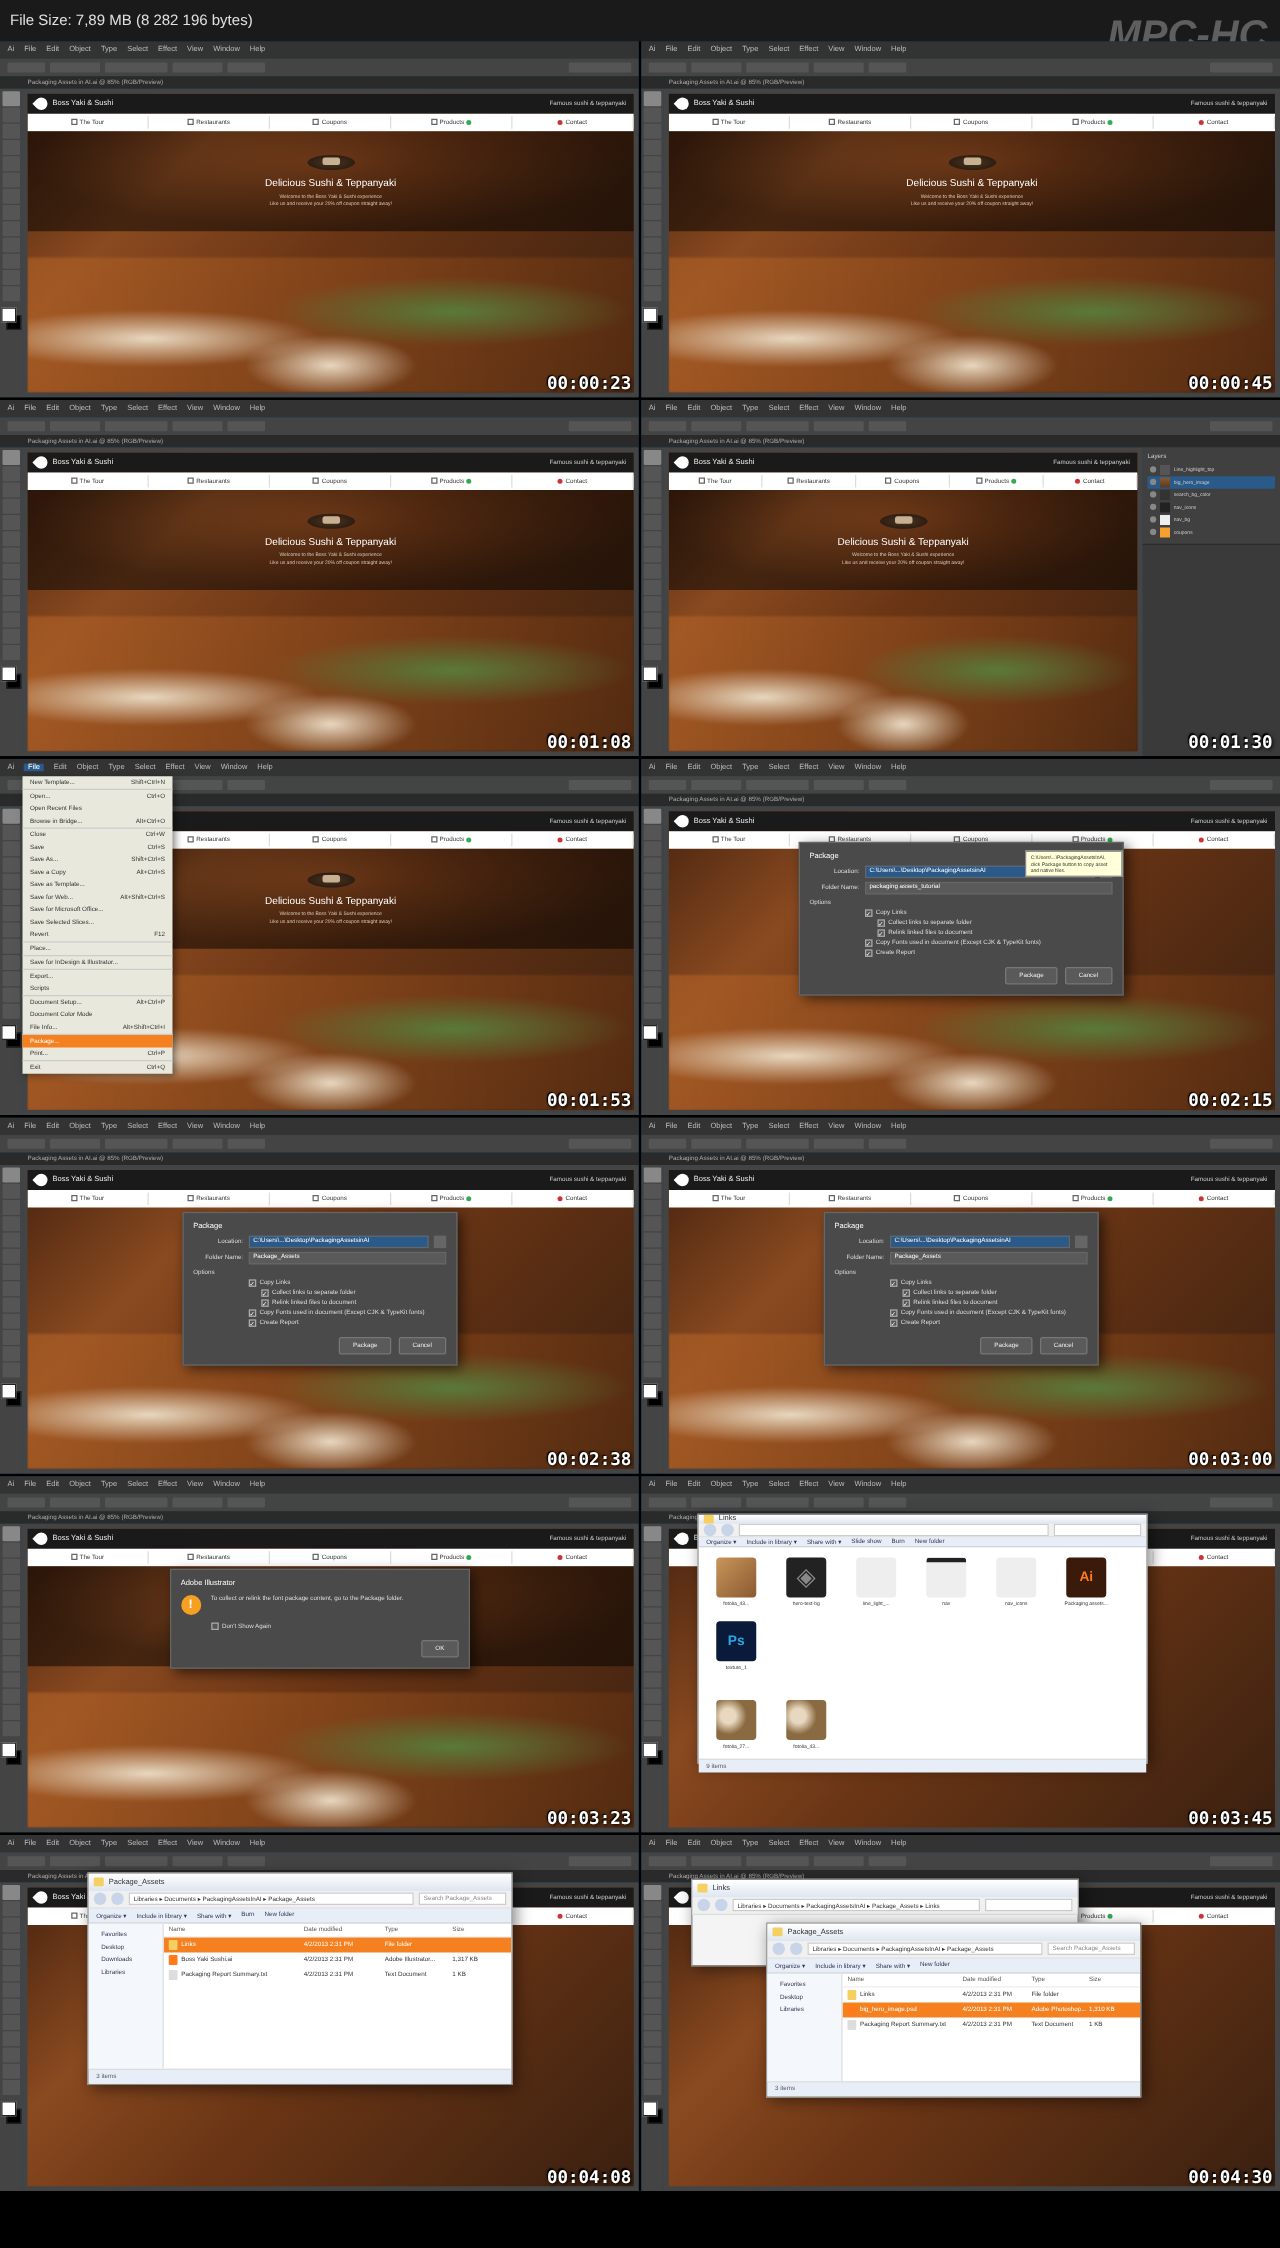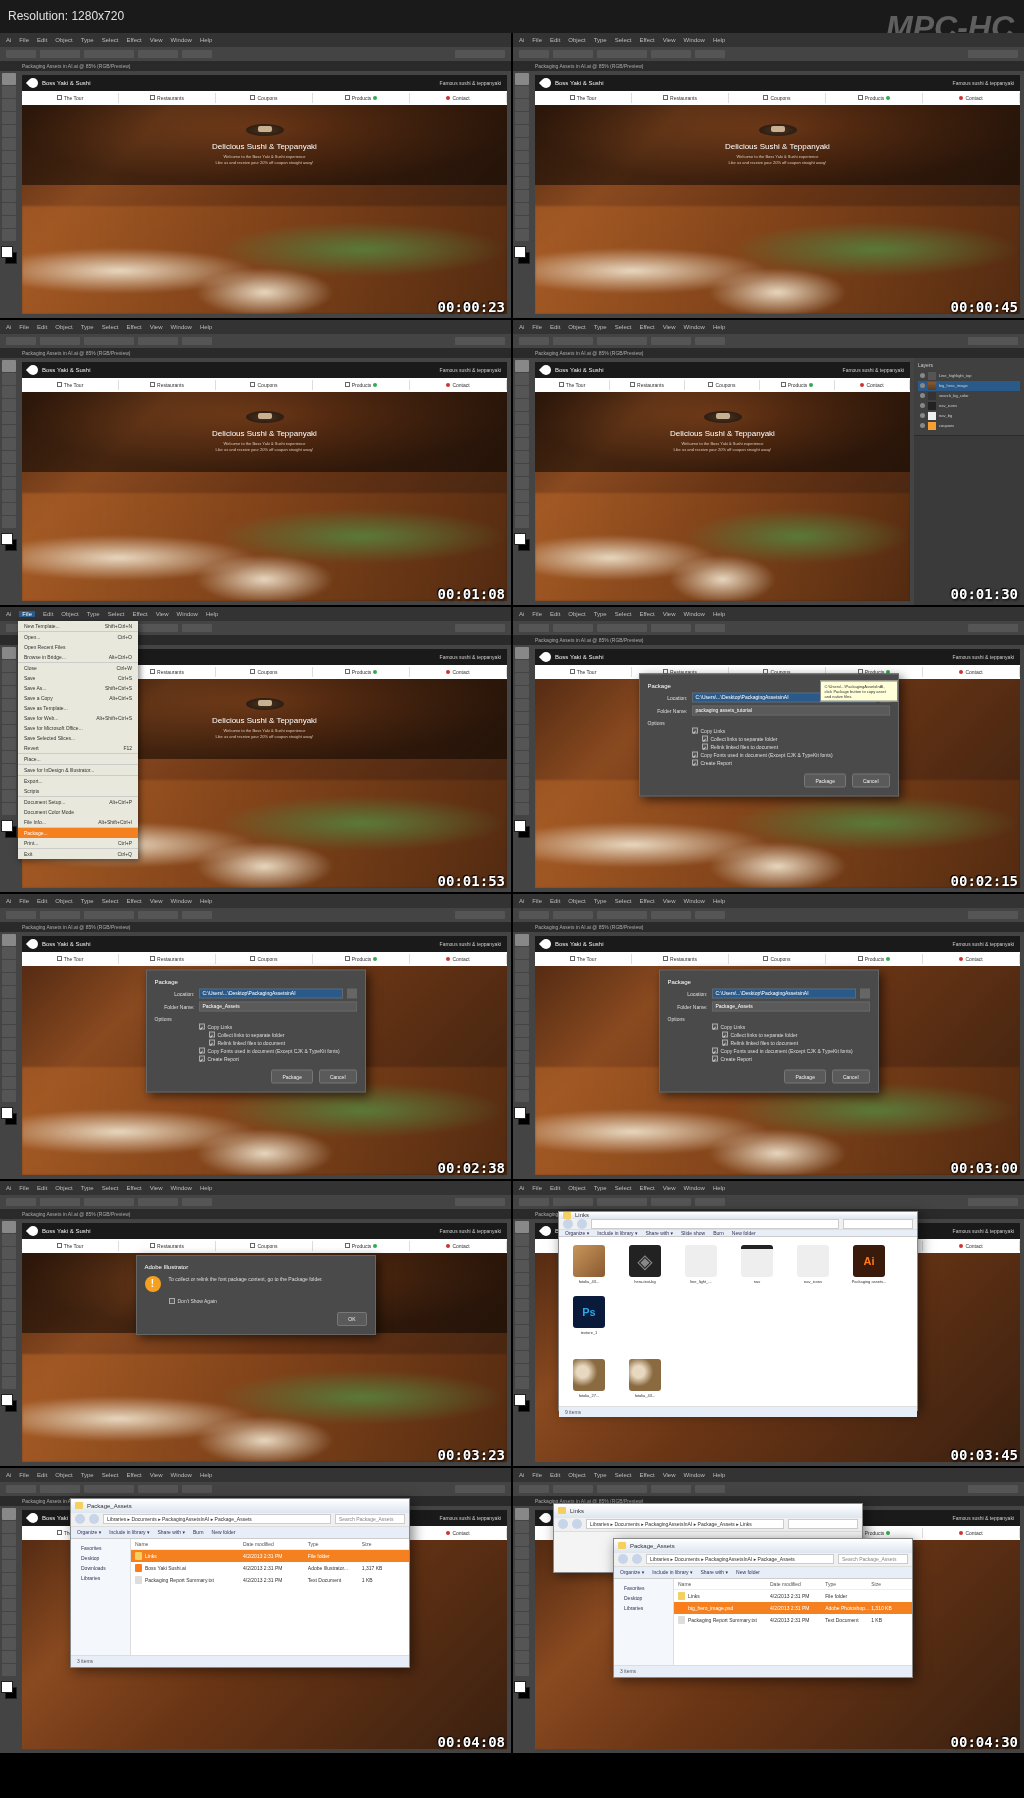--- a/index.html
+++ b/index.html
@@ -412,21 +412,21 @@
 .big-ico.img { background: linear-gradient(135deg, #c8955a, #8a5a30); display: flex; align-items: center; justify-content: center; }
 .big-ico.food {
   background: radial-gradient(circle at 30% 40%, #e8d8c0 20%, #8a6a40 50%);
 }
 .exp-status { height: 12px; background: #e8eef8; border-top: 1px solid #ddd; font-size: 5px; color: #555; padding: 2px 6px; }
 </style>
 </head>
 <body>
 
 <div class="file-info">
-  <div><span>Resolution: </span><span>1280x720</span></div>
+  <div><span>File Size: </span><span>7,89 MB (8 282 196 bytes)</span></div>
   <div class="watermark">MPC-HC</div>
 </div>
 
 <div class="grid">
 
 <div class="thumb">
   <div class="ai-window">
     <div class="ai-menubar">
       <span class="ai-menu-item">Ai</span>
       <span class="ai-menu-item">File</span>

